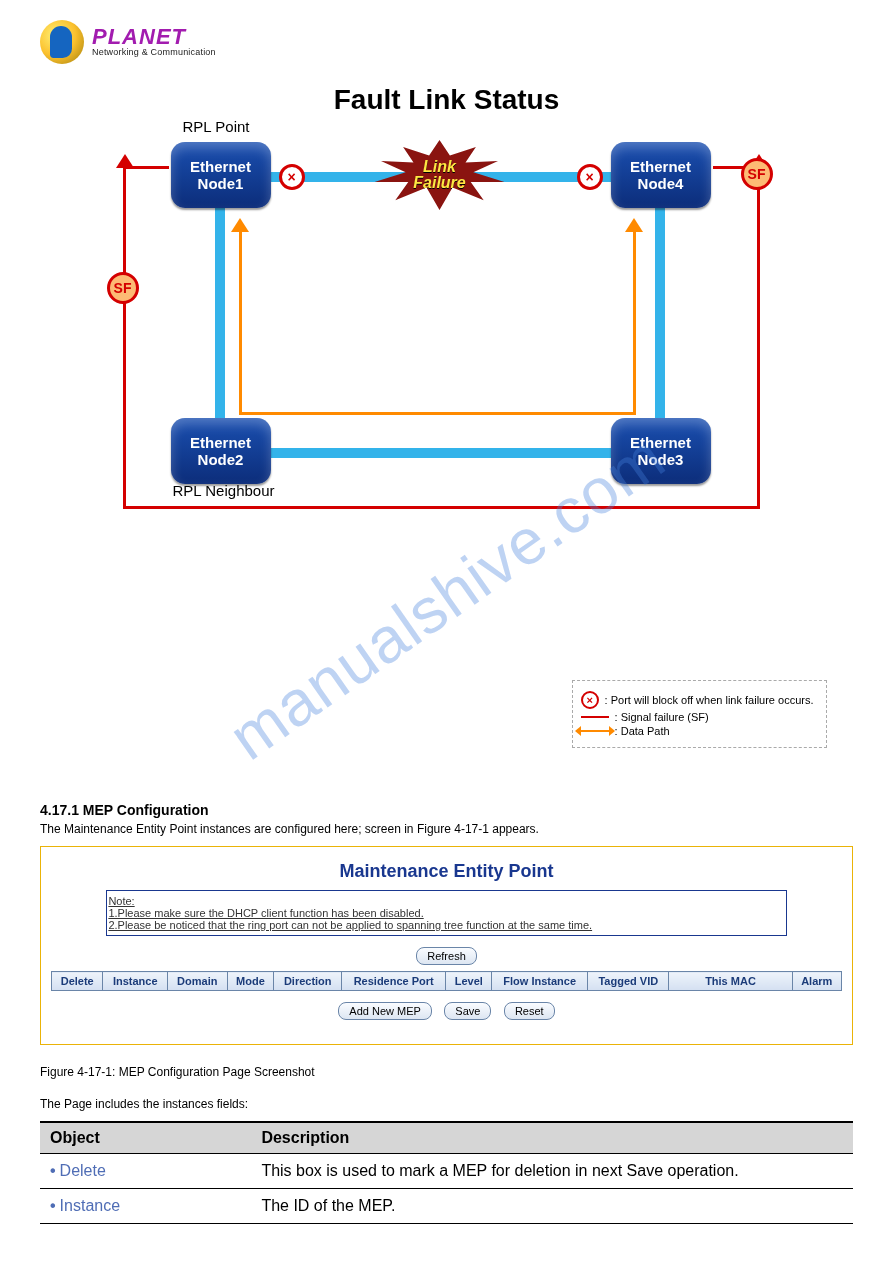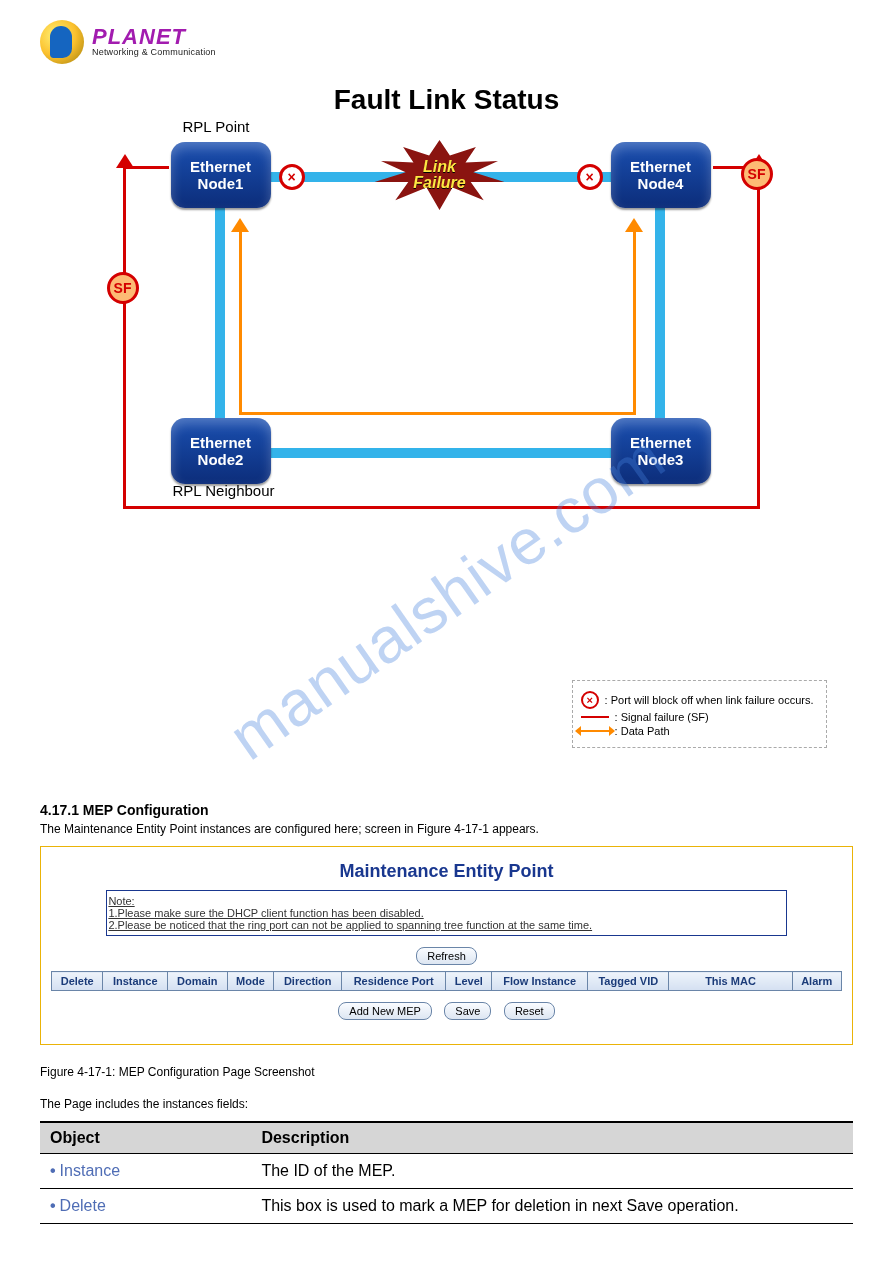--- a/index.html
+++ b/index.html
@@ -234,23 +234,23 @@
 <p class="fig-caption">Figure 4-17-1: MEP Configuration Page Screenshot</p>
 <p class="desc-p">The Page includes the instances fields:</p>
 
 <table class="obj-table">
   <tbody>
       <tr>
     <th>Object</th>
     <th>Description</th>
   </tr>
   <tr>
+    <td><span class="bullet">•</span><span>Delete</span></td>
+    <td>This box is used to mark a MEP for deletion in next Save operation.</td>
+  </tr>
+  <tr>
     <td><span class="bullet">•</span><span>Instance</span></td>
     <td>The ID of the MEP.</td>
   </tr>
-  <tr>
-    <td><span class="bullet">•</span><span>Delete</span></td>
-    <td>This box is used to mark a MEP for deletion in next Save operation.</td>
-  </tr>
 </tbody>
   </table>
 
 <div class="page-num">276</div>
 
 </body></html>

